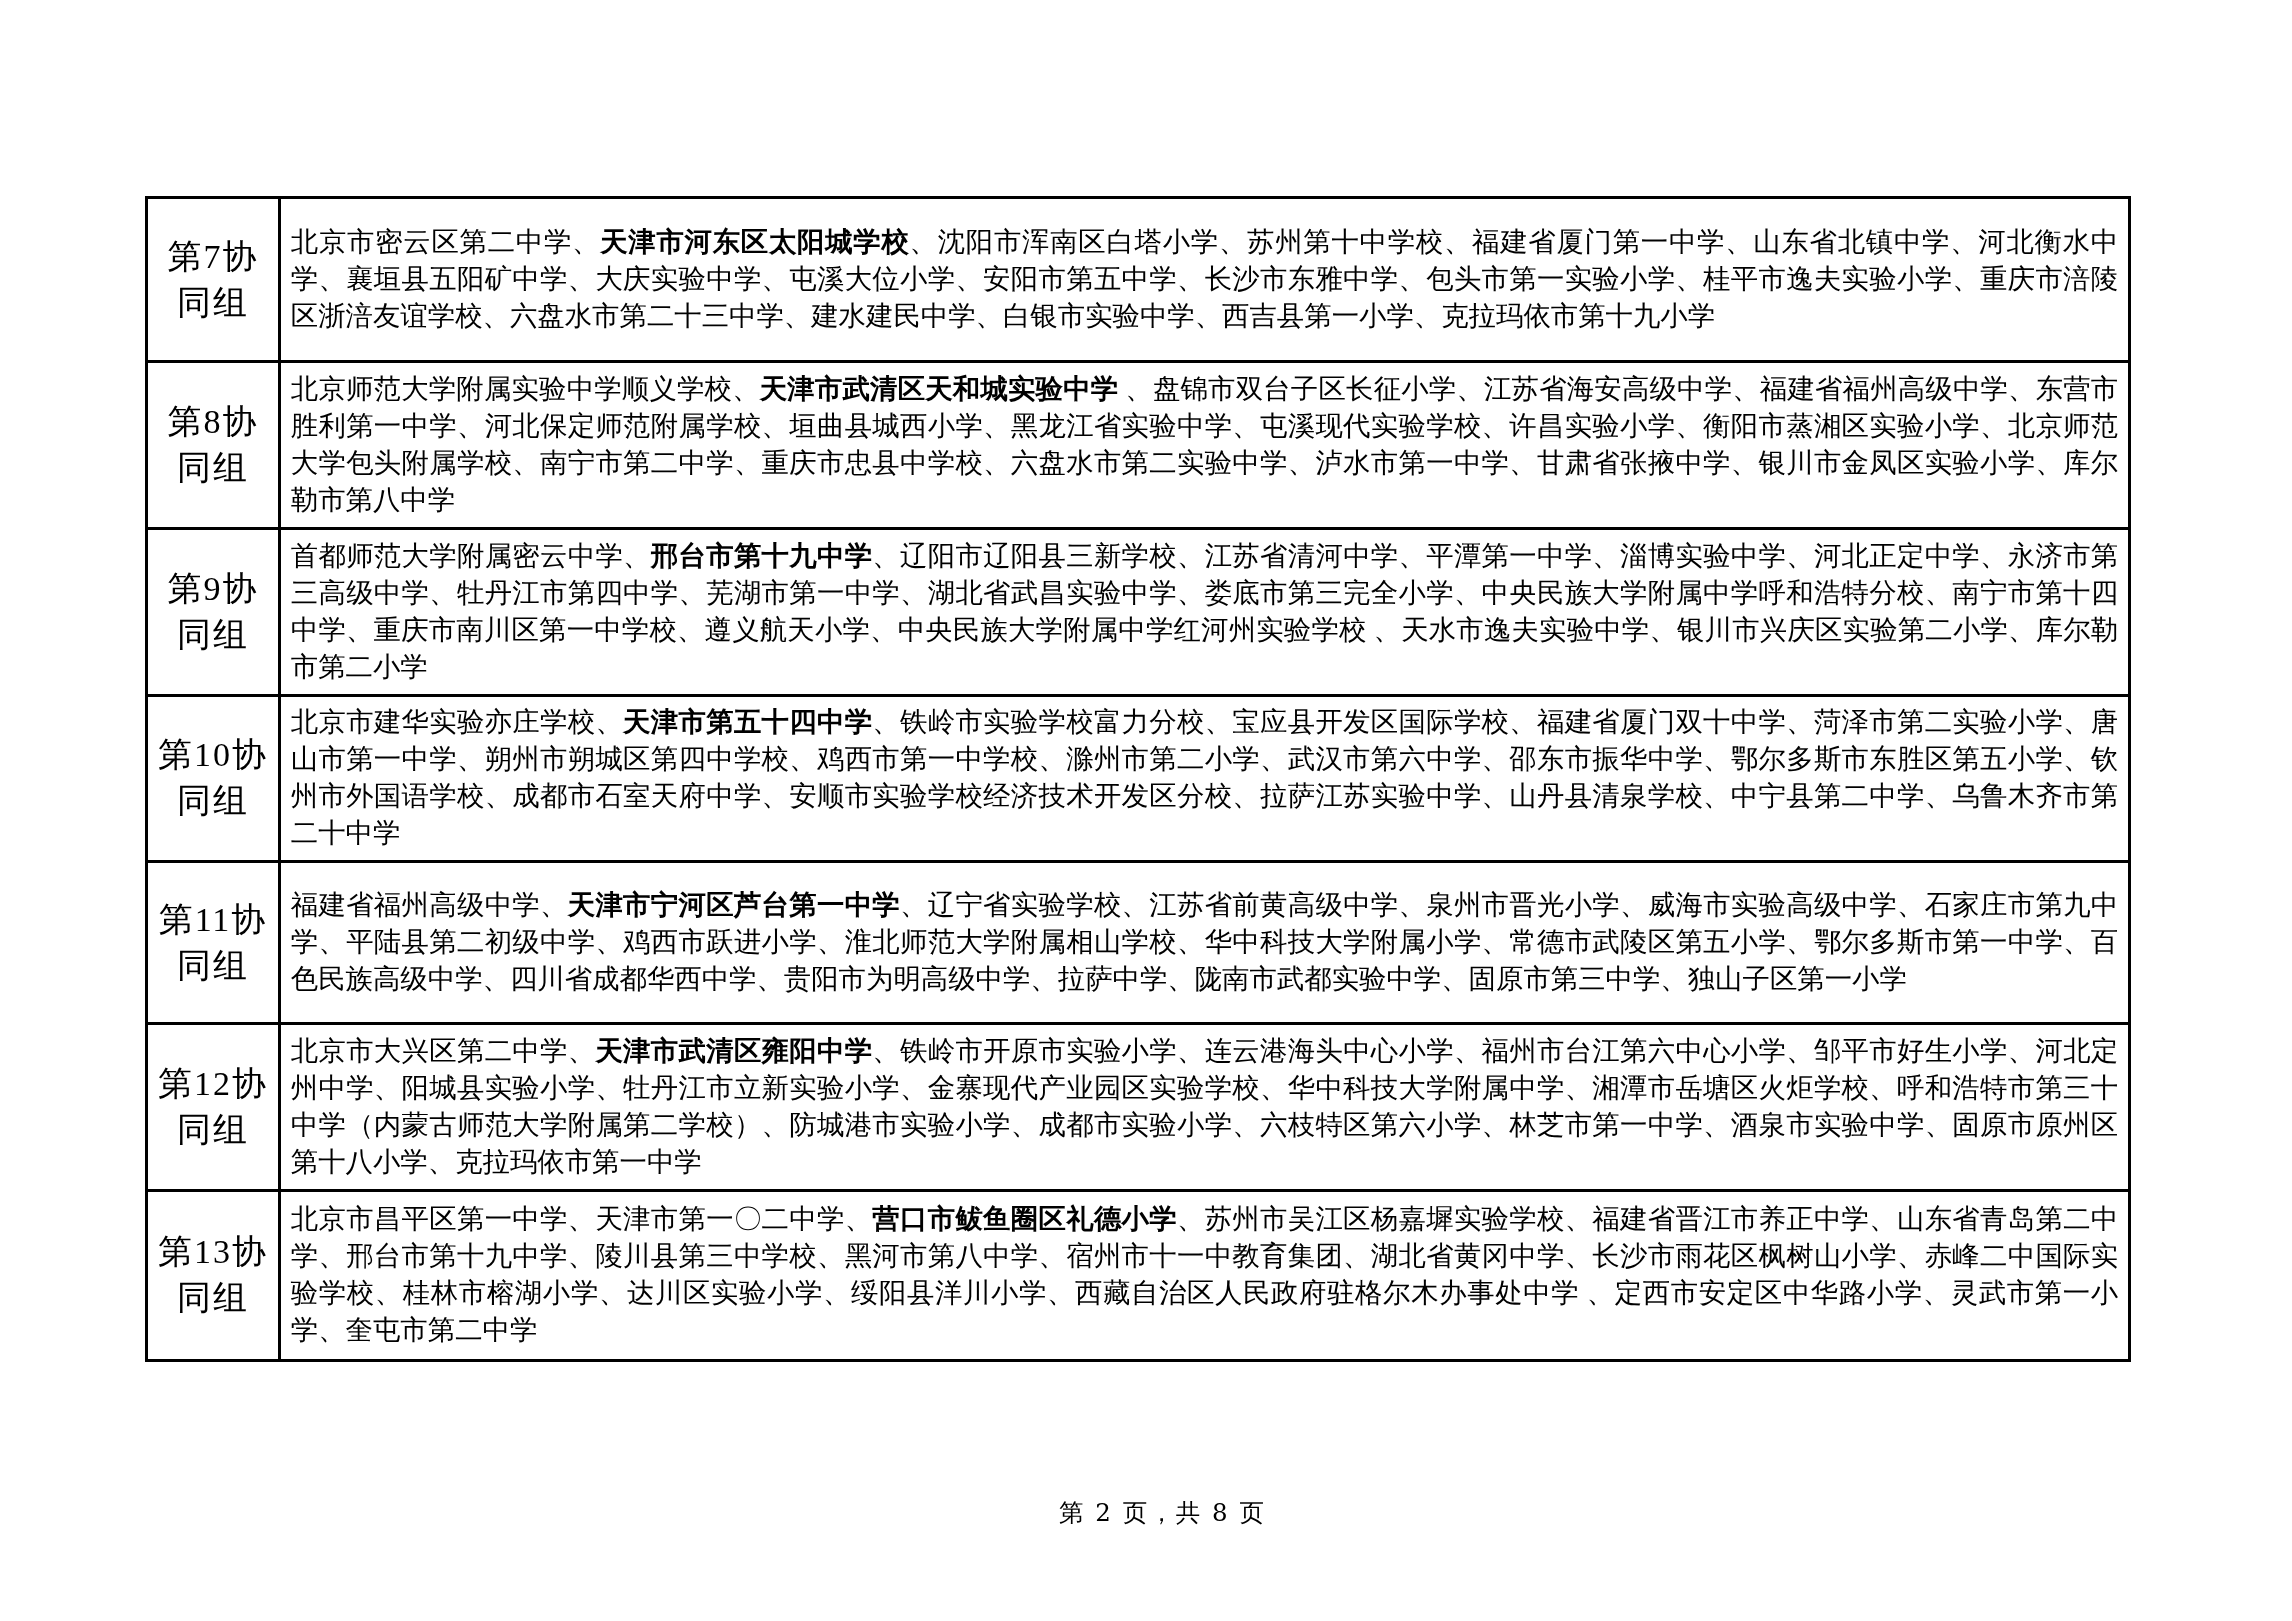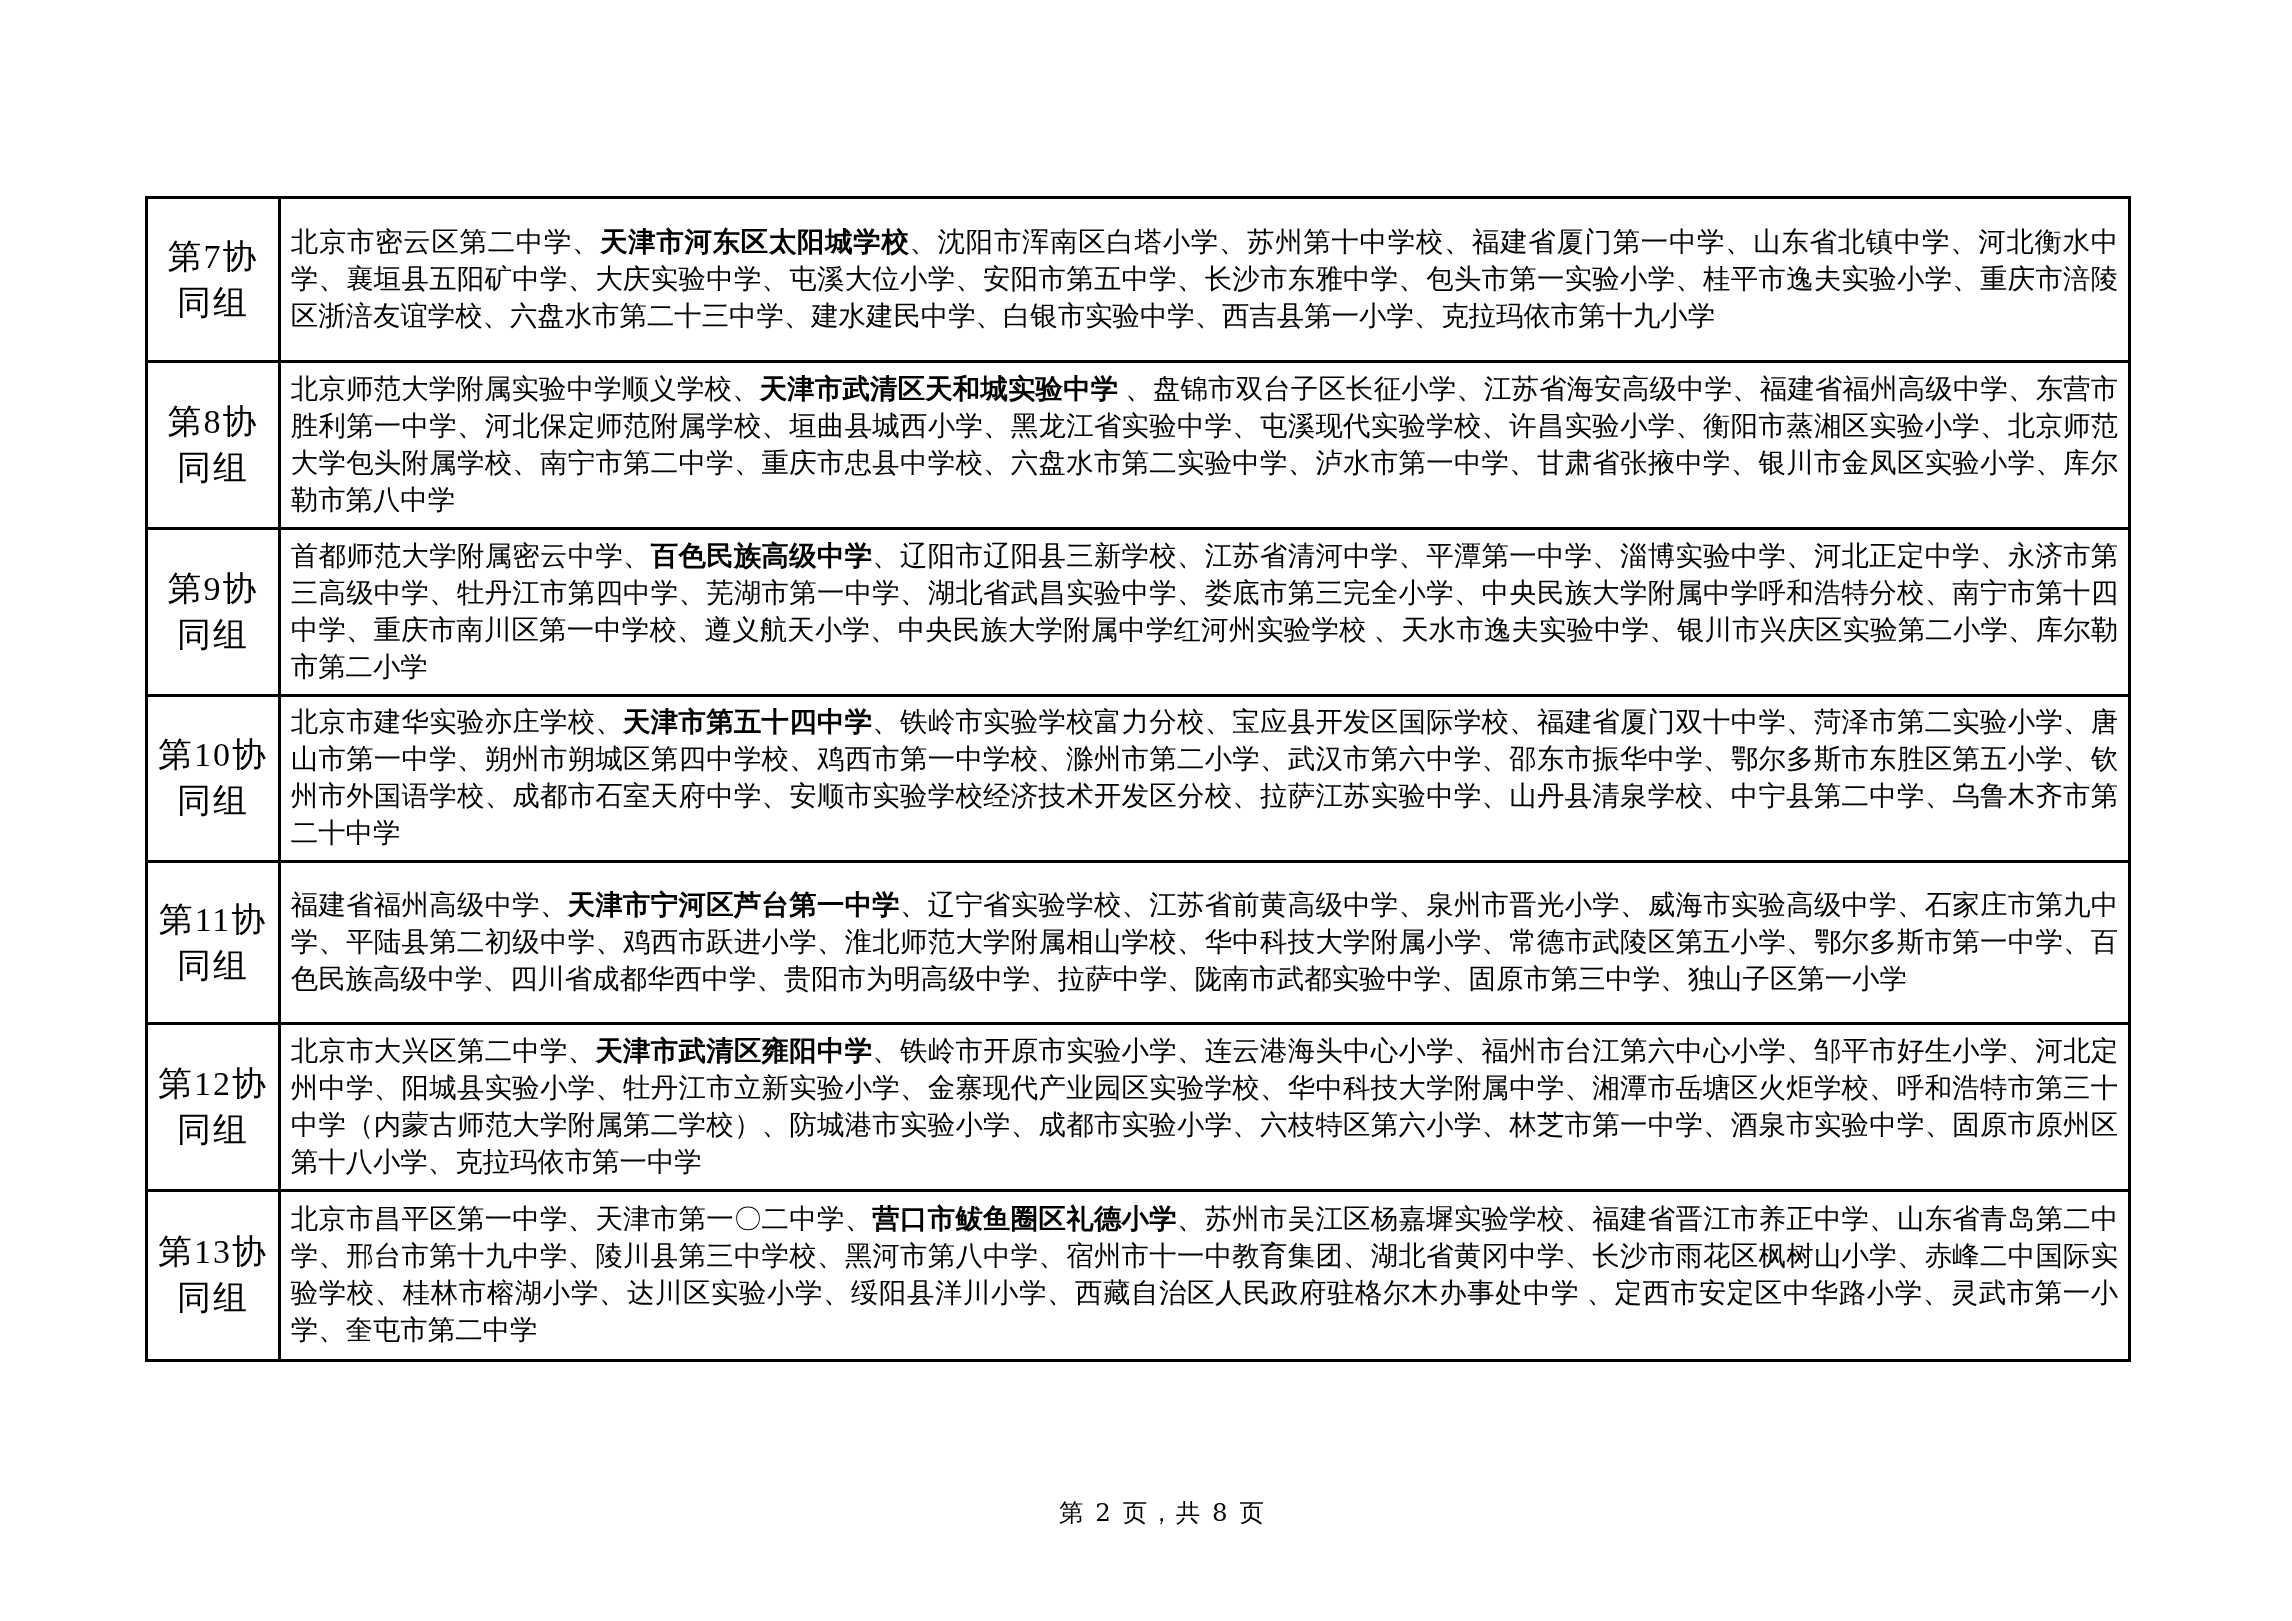--- a/index.html
+++ b/index.html
@@ -68,21 +68,21 @@
       <td class="content-cell"><span>北京市密云区第二中学、</span><span class="bold-school">天津市河东区太阳城学校</span><span>、沈阳市浑南区白塔小学、苏州第十中学校、福建省厦门第一中学、山东省北镇中学、河北衡水中学、襄垣县五阳矿中学、大庆实验中学、屯溪大位小学、安阳市第五中学、长沙市东雅中学、包头市第一实验小学、桂平市逸夫实验小学、重庆市涪陵区浙涪友谊学校、六盘水市第二十三中学、建水建民中学、白银市实验中学、西吉县第一小学、克拉玛依市第十九小学</span></td>
     </tr>
 
     <tr>
       <td class="label-cell">第8协同组</td>
       <td class="content-cell"><span>北京师范大学附属实验中学顺义学校、</span><span class="bold-school">天津市武清区天和城实验中学</span><span> 、盘锦市双台子区长征小学、江苏省海安高级中学、福建省福州高级中学、东营市胜利第一中学、河北保定师范附属学校、垣曲县城西小学、黑龙江省实验中学、屯溪现代实验学校、许昌实验小学、衡阳市蒸湘区实验小学、北京师范大学包头附属学校、南宁市第二中学、重庆市忠县中学校、六盘水市第二实验中学、泸水市第一中学、甘肃省张掖中学、银川市金凤区实验小学、库尔勒市第八中学</span></td>
     </tr>
 
     <tr>
       <td class="label-cell">第9协同组</td>
-      <td class="content-cell"><span>首都师范大学附属密云中学、</span><span class="bold-school">百色民族高级中学</span><span>、辽阳市辽阳县三新学校、江苏省清河中学、平潭第一中学、淄博实验中学、河北正定中学、永济市第三高级中学、牡丹江市第四中学、芜湖市第一中学、湖北省武昌实验中学、娄底市第三完全小学、中央民族大学附属中学呼和浩特分校、南宁市第十四中学、重庆市南川区第一中学校、遵义航天小学、中央民族大学附属中学红河州实验学校 、天水市逸夫实验中学、银川市兴庆区实验第二小学、库尔勒市第二小学</span></td>
+      <td class="content-cell"><span>首都师范大学附属密云中学、</span><span class="bold-school">邢台市第十九中学</span><span>、辽阳市辽阳县三新学校、江苏省清河中学、平潭第一中学、淄博实验中学、河北正定中学、永济市第三高级中学、牡丹江市第四中学、芜湖市第一中学、湖北省武昌实验中学、娄底市第三完全小学、中央民族大学附属中学呼和浩特分校、南宁市第十四中学、重庆市南川区第一中学校、遵义航天小学、中央民族大学附属中学红河州实验学校 、天水市逸夫实验中学、银川市兴庆区实验第二小学、库尔勒市第二小学</span></td>
     </tr>
 
     <tr>
       <td class="label-cell">第10协同组</td>
       <td class="content-cell"><span>北京市建华实验亦庄学校、</span><span class="bold-school">天津市第五十四中学</span><span>、铁岭市实验学校富力分校、宝应县开发区国际学校、福建省厦门双十中学、菏泽市第二实验小学、唐山市第一中学、朔州市朔城区第四中学校、鸡西市第一中学校、滁州市第二小学、武汉市第六中学、邵东市振华中学、鄂尔多斯市东胜区第五小学、钦州市外国语学校、成都市石室天府中学、安顺市实验学校经济技术开发区分校、拉萨江苏实验中学、山丹县清泉学校、中宁县第二中学、乌鲁木齐市第二十中学</span></td>
     </tr>
 
     <tr>
       <td class="label-cell">第11协同组</td>
       <td class="content-cell"><span>福建省福州高级中学、</span><span class="bold-school">天津市宁河区芦台第一中学</span><span>、辽宁省实验学校、江苏省前黄高级中学、泉州市晋光小学、威海市实验高级中学、石家庄市第九中学、平陆县第二初级中学、鸡西市跃进小学、淮北师范大学附属相山学校、华中科技大学附属小学、常德市武陵区第五小学、鄂尔多斯市第一中学、百色民族高级中学、四川省成都华西中学、贵阳市为明高级中学、拉萨中学、陇南市武都实验中学、固原市第三中学、独山子区第一小学</span></td>

